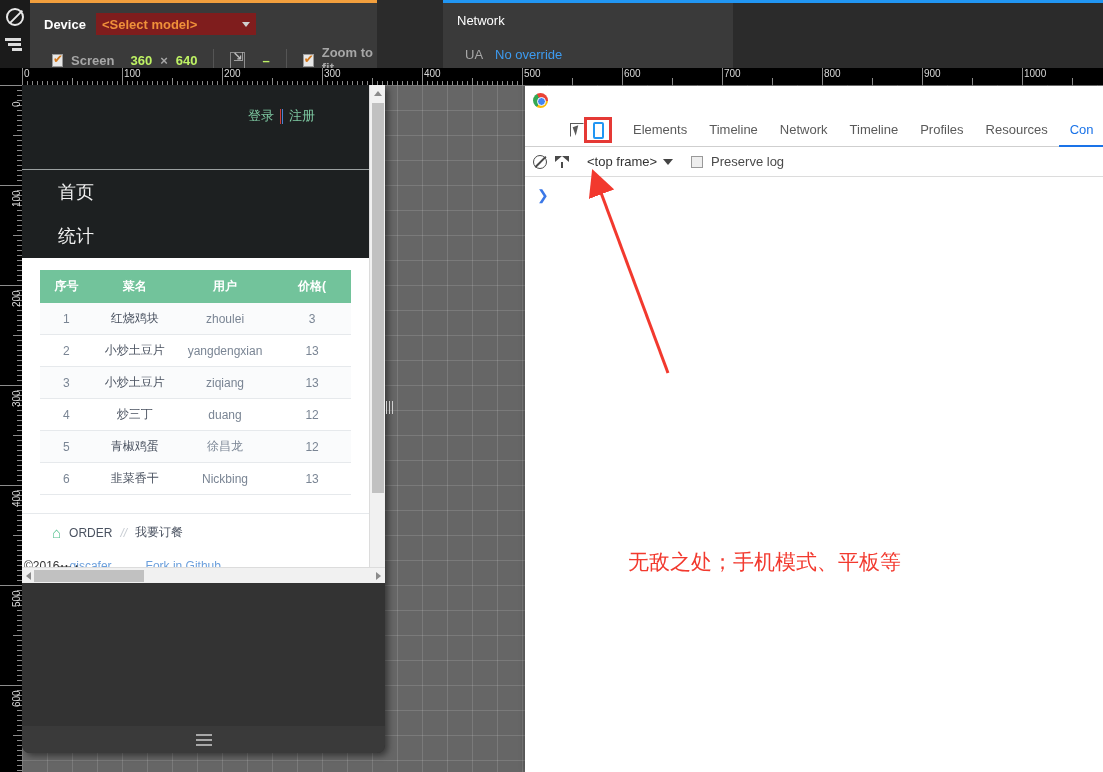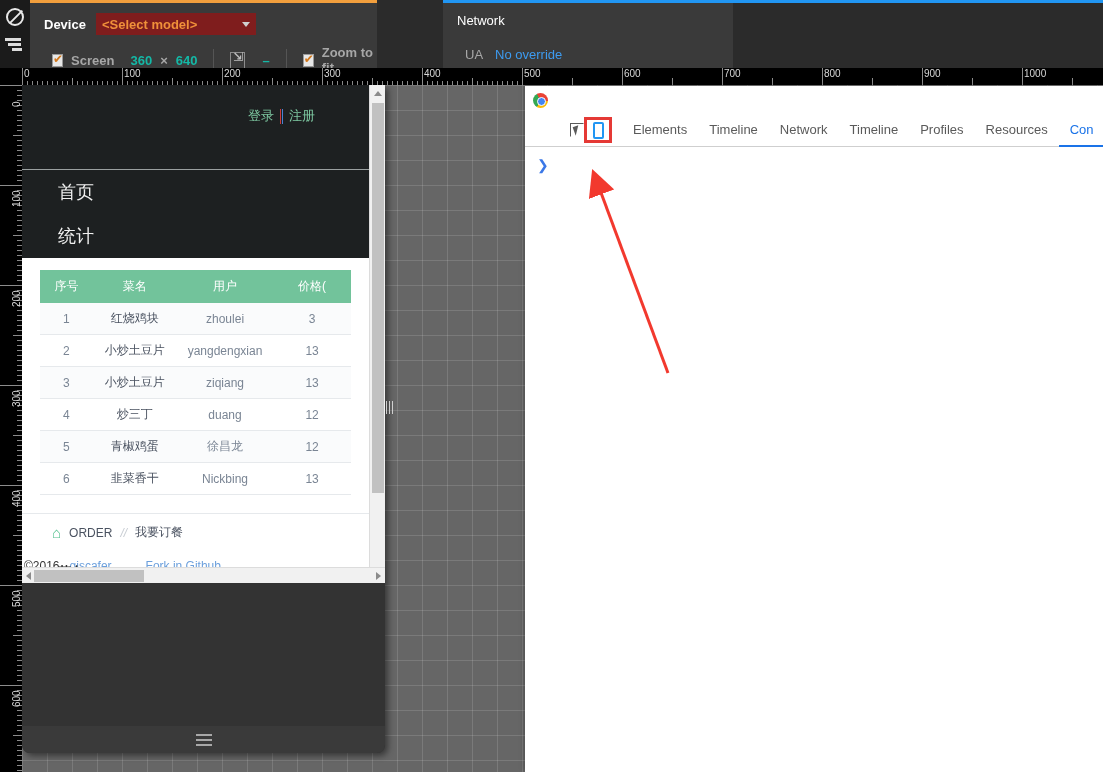--- a/index.html
+++ b/index.html
@@ -67,21 +67,21 @@
   .blue-l { color: #3d9bf0; }
 
   .cb {
     width: 13px; height: 13px; background: #e8e8e8; border: 1px solid #9a9a9a;
     position: relative; display: inline-block;
   }
   .cb.on::after {
     content: "✔"; position: absolute; left: 0px; top: -3px;
     font-size: 12px; color: #d1771b; line-height: 14px;
   }
-  .num-orange { color: #14b8a6; font-size: 13px; }
+  .num-orange { color: #bef264; font-size: 13px; }
   .vsep { width: 1px; height: 22px; background: #555; }
   .swapbtn {
     width: 17px; height: 17px; border: 1px solid #8d8d8d; position: relative;
   }
   .swapbtn::after {
     content: "⇲"; position: absolute; left: 2px; top: -3px;
     color: #bdbdbd; font-size: 12px;
   }
 
   
@@ -160,21 +160,21 @@
 
   .nav-list { background: #1d2021; border-top: 1px solid #9aa0a0; }
   .nav-item {
     padding: 10px 0 10px 36px; font-size: 18px; color: #f0f0f0;
   }
   .nav-item.active { color: #4fbf8b; }
 
   .tbl-wrap { background: #ffffff; padding: 12px 18px 0 18px; }
   table.orders { width: 100%; border-collapse: collapse; font-size: 12px; }
   table.orders thead th {
-    background: #72c39b; color: #ffffff; font-weight: normal;
+    background: #72c39b; color: #ffffff; font-weight: bold;
     padding: 8px 2px; font-size: 12px;
   }
   table.orders tbody td {
     padding: 7px 2px; text-align: center; color: #7a8594;
     border-bottom: 1px solid #e6e9ec; font-size: 12px;
   }
   table.orders tbody td.dish { color: #4a5260; }
   table.orders tbody tr:nth-child(odd) td { background: #fafbfc; }
   .col-idx { width: 17%; }
   .col-dish { width: 27%; }
@@ -773,23 +773,34 @@
       <span class="tabs-sep"></span>
       <div class="dt-tab">Elements</div>
       <div class="dt-tab">Timeline</div>
       <div class="dt-tab">Network</div>
       <div class="dt-tab">Timeline</div>
       <div class="dt-tab">Profiles</div>
       <div class="dt-tab">Resources</div>
       <div class="dt-tab sel">Con</div>
     </div>
 
+    <div class="dt-subbar">
+      <span class="clear-ic"></span>
+      <span class="filter-ic"></span>
+      <div class="frame-sel" style="margin-left:10px;">
+        <span>&lt;top frame&gt;</span>
+        <span class="caret-dn"></span>
+      </div>
+      <span class="pl-cb" style="margin-left:10px;"></span>
+      <span class="pl-lbl">Preserve log</span>
+    </div>
 
     <div class="dt-console">
       <span class="prompt-arrow">❯</span>
+      <span class="annot-text">无敌之处；手机模式、平板等</span>
     </div>
   </div>
 
   <svg width="1103" height="772" style="position:absolute;left:0;top:0;pointer-events:none;">
     <defs>
       <marker id="ah" markerWidth="9" markerHeight="9" refX="1.5" refY="4.5" orient="auto">
         <polygon points="0,0 9,4.5 0,9" fill="#f2392e"></polygon>
       </marker>
     </defs>
     <line x1="668" y1="373" x2="600" y2="190" stroke="#f2392e" stroke-width="3" marker-end="url(#ah)"></line>

